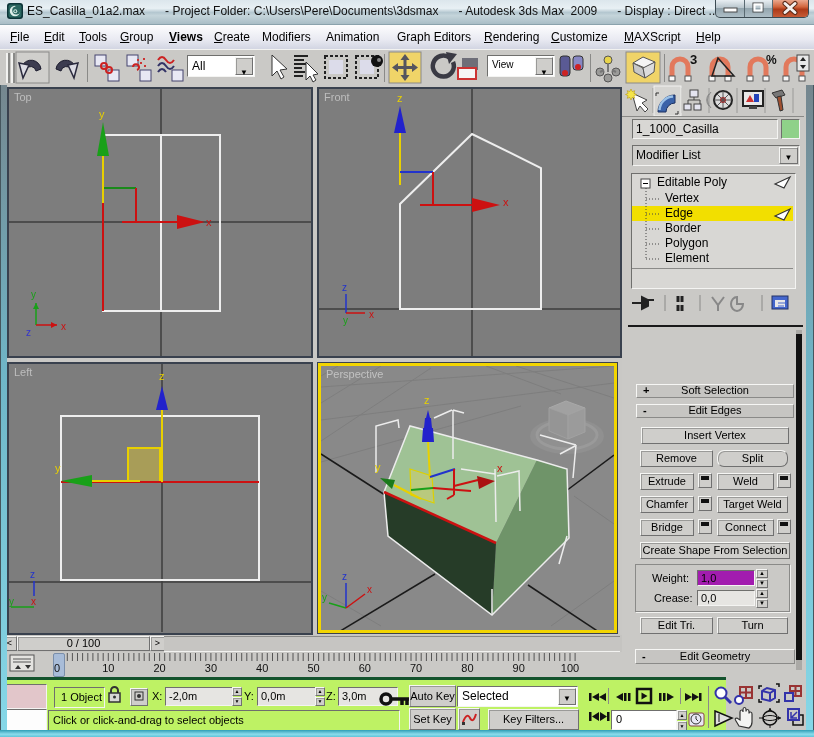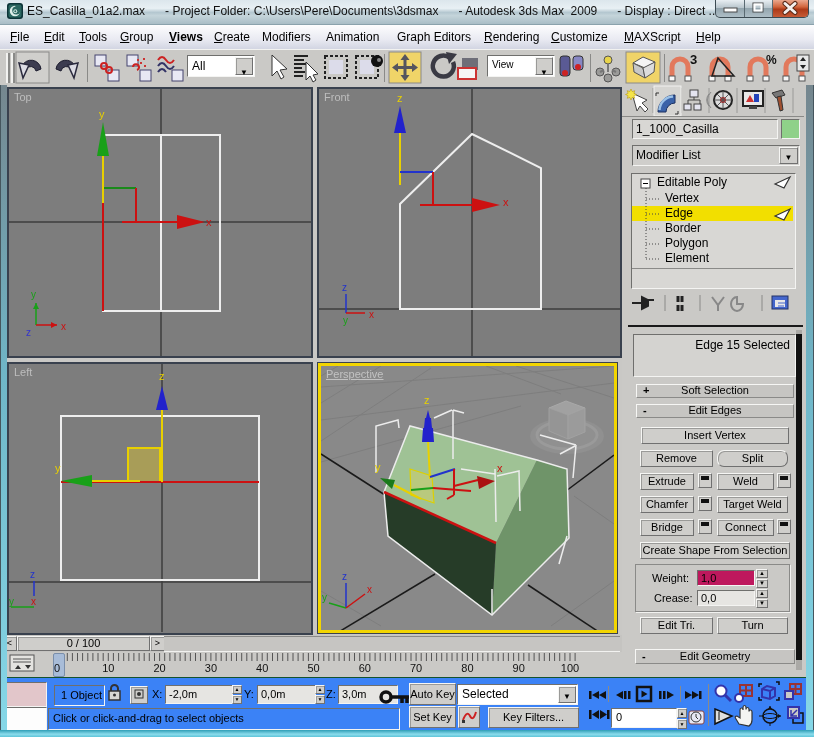--- a/index.html
+++ b/index.html
@@ -339,21 +339,21 @@
 
       <g stroke-width="1.5" fill="none">
         <path d="M25,242 V217" stroke="#2233cc"></path>
         <path d="M25,242 L8,237" stroke="#18a018"></path>
         <path d="M25,242 L44,228" stroke="#cc1111"></path>
       </g>
       <text x="21" y="214" font-size="10" fill="#2233cc">z</text>
       <text x="1" y="235" font-size="10" fill="#18a018">y</text>
       <text x="46" y="227" font-size="10" fill="#cc1111">x</text>
     </svg>
-    <div class="vplabel" style="color:#c2c2c2;text-decoration:underline;">Perspective</div>
+    <div class="vplabel" style="color:#c2c2c2;">Perspective</div>
     </div>
   </div>
 </div>
 
 <div class="abs" id="cmdpanel" style="left:622px;top:85px;width:182px;height:592px;background:#cac9c6;font-size:11px;">
 
   <div class="abs" style="left:0;top:0;width:182px;height:31px;border-bottom:1px solid #8a8a88;">
     <svg class="abs" width="182" height="31" style="left:0;top:0;">
       <g stroke="#9a9a98">
           <path d="M31,3 V28 M59,3 V28 M87,3 V28 M115,3 V28 M143,3 V28 M171,3 V28"></path>
@@ -429,23 +429,20 @@
     <path d="M78,4 v16" stroke="#8a8a88"></path>
     <path d="M90,6 l6,8 6,-8 m-6,8 v6" stroke="#888" stroke-width="2" fill="none"></path>
     <path d="M115,6 a6,7 0 1 0 6,7 l-6,0 Z" fill="none" stroke="#888" stroke-width="2"></path>
     <path d="M140,4 v16" stroke="#8a8a88"></path>
     <rect x="150" y="5" width="16" height="13" fill="#4466cc" stroke="#223366"></rect>
     <rect x="153" y="9" width="10" height="7" fill="#e8e8e8"></rect>
     <path d="M156,12 h8 M156,15 h6" stroke="#4466cc"></path>
   </svg>
   <div class="abs" style="left:6px;top:240px;width:175px;height:2px;background:#1a1a1a;"></div>
 
-  <div class="abs sunken" style="left:11px;top:249px;width:161px;height:41px;background:#d4d3d0;">
-    <span class="abs" style="right:5px;top:3px;font-size:12px;">Edge 15 Selected</span>
-  </div>
 
   <div class="abs" style="left:174px;top:245px;width:6px;height:340px;background:#aaa9a6;"></div>
   <div class="abs" style="left:174px;top:249px;width:6px;height:326px;background:#111;"></div>
 
   <div class="abs btn2" style="left:14px;top:299px;width:156px;height:12px;background:#c6c5c2;">
     <span class="abs" style="left:6px;top:-1px;font-weight:bold;">+</span>
     <span class="abs" style="left:0;right:0;top:-1px;">Soft Selection</span>
   </div>
   <div class="abs btn2" style="left:14px;top:319px;width:156px;height:12px;background:#c6c5c2;">
     <span class="abs" style="left:6px;top:-1px;font-weight:bold;">-</span>
@@ -473,21 +470,21 @@
       <div style="margin:2px;height:4px;background:#111;"></div>
     </div>
   <div class="abs btn" style="left:95px;top:434px;width:55px;height:15px;line-height:15px;">Connect</div>
   <div class="abs btn" style="left:155px;top:434px;width:12px;height:13px;">
       <div style="margin:2px;height:4px;background:#111;"></div>
     </div>
   <div class="abs btn" style="left:18px;top:457px;width:148px;height:15px;line-height:15px;">Create Shape From Selection</div>
 
   <div class="abs" style="left:13px;top:479px;width:153px;height:46px;border:1px solid #8a8a88;box-shadow:1px 1px 0 #f2f2f0;"></div>
   <span class="abs" style="left:30px;top:487px;">Weight:</span>
-  <div class="abs sunken" style="left:75px;top:485px;width:56px;height:14px;background:#be185d;">
+  <div class="abs sunken" style="left:75px;top:485px;width:56px;height:14px;background:#a21caf;">
       <span style="position:absolute;left:3px;top:1px;">1,0</span>
     </div>
   <div class="abs" style="left:134px;top:484px;width:12px;height:16px;">
     <div class="btn" style="height:7px;font-size:6px;line-height:7px;">▲</div>
     <div class="btn" style="height:7px;font-size:6px;line-height:7px;margin-top:1px;">▼</div>
   </div>
   <span class="abs" style="left:32px;top:507px;">Crease:</span>
   <div class="abs sunken" style="left:75px;top:505px;width:56px;height:14px;background:#e6e5e2;">
       <span style="position:absolute;left:3px;top:1px;">0,0</span>
     </div>
@@ -529,21 +526,21 @@
       <text x="262.2" y="20" font-size="11" fill="#111" text-anchor="middle" font-family="Liberation Sans">40</text>
       <text x="313.5" y="20" font-size="11" fill="#111" text-anchor="middle" font-family="Liberation Sans">50</text>
       <text x="364.8" y="20" font-size="11" fill="#111" text-anchor="middle" font-family="Liberation Sans">60</text>
       <text x="416.1" y="20" font-size="11" fill="#111" text-anchor="middle" font-family="Liberation Sans">70</text>
       <text x="467.4" y="20" font-size="11" fill="#111" text-anchor="middle" font-family="Liberation Sans">80</text>
       <text x="518.7" y="20" font-size="11" fill="#111" text-anchor="middle" font-family="Liberation Sans">90</text>
       <text x="570.0" y="20" font-size="11" fill="#111" text-anchor="middle" font-family="Liberation Sans">100</text>
     </svg>
 </div>
 
-<div class="abs" id="statusbar" style="left:0;top:677px;width:814px;height:53px;background:#3b82f6;border-top:1px solid #14532d;font-size:11px;">
+<div class="abs" id="statusbar" style="left:0;top:677px;width:726px;height:53px;background:#bef264;border-top:3px solid #14532d;font-size:11px;">
   <div class="abs sunken" style="left:4px;top:4px;width:41px;height:23px;background:#e2c6ca;"></div>
   <div class="abs sunken" style="left:4px;top:29px;width:41px;height:23px;background:#fdfdfd;"></div>
   <div class="abs sunken" style="left:54px;top:7px;width:49px;height:19px;">
       <span style="position:absolute;left:6px;top:3px;">1 Object</span>
     </div>
   <svg class="abs" width="36" height="24" style="left:106px;top:4px;">
     <rect x="3" y="9" width="11" height="9" fill="#d8d8d4" stroke="#333" stroke-width="1.5"></rect>
     <path d="M5,9 V6.5 a3.5,3.5 0 0 1 7,0 V9" fill="none" stroke="#333" stroke-width="2"></path>
     <circle cx="8.5" cy="13" r="1.5" fill="#333"></circle>
   </svg>

